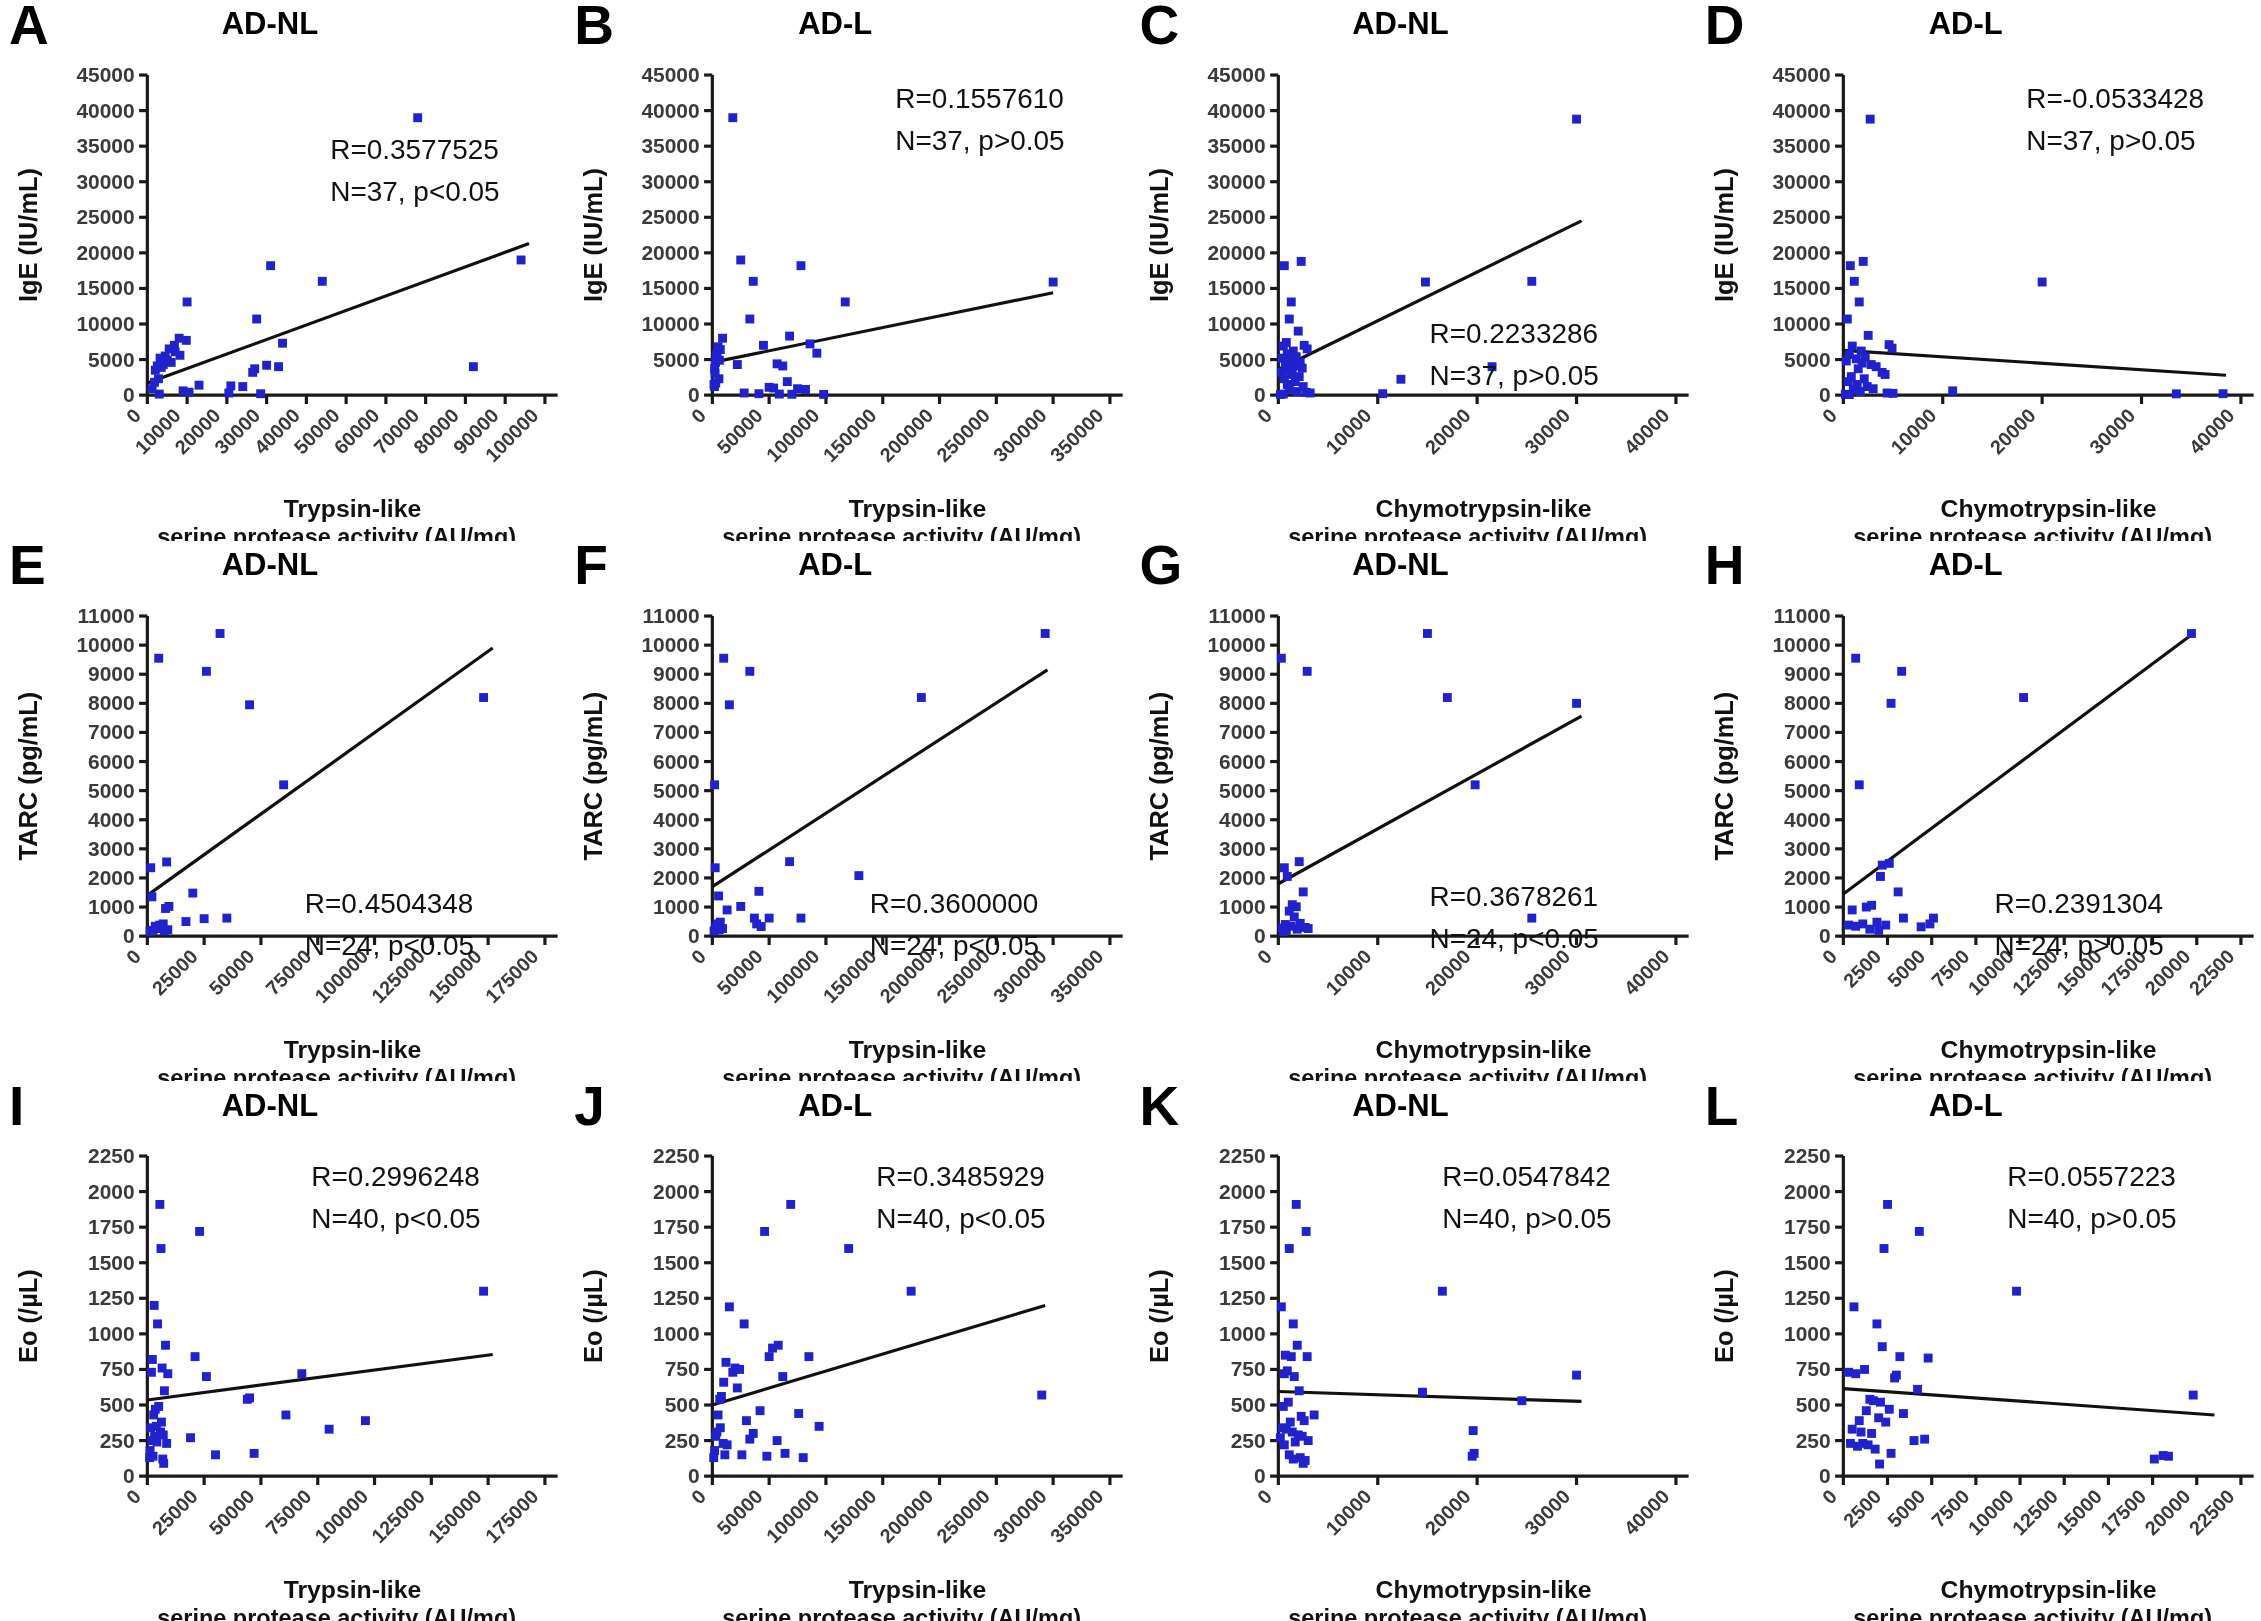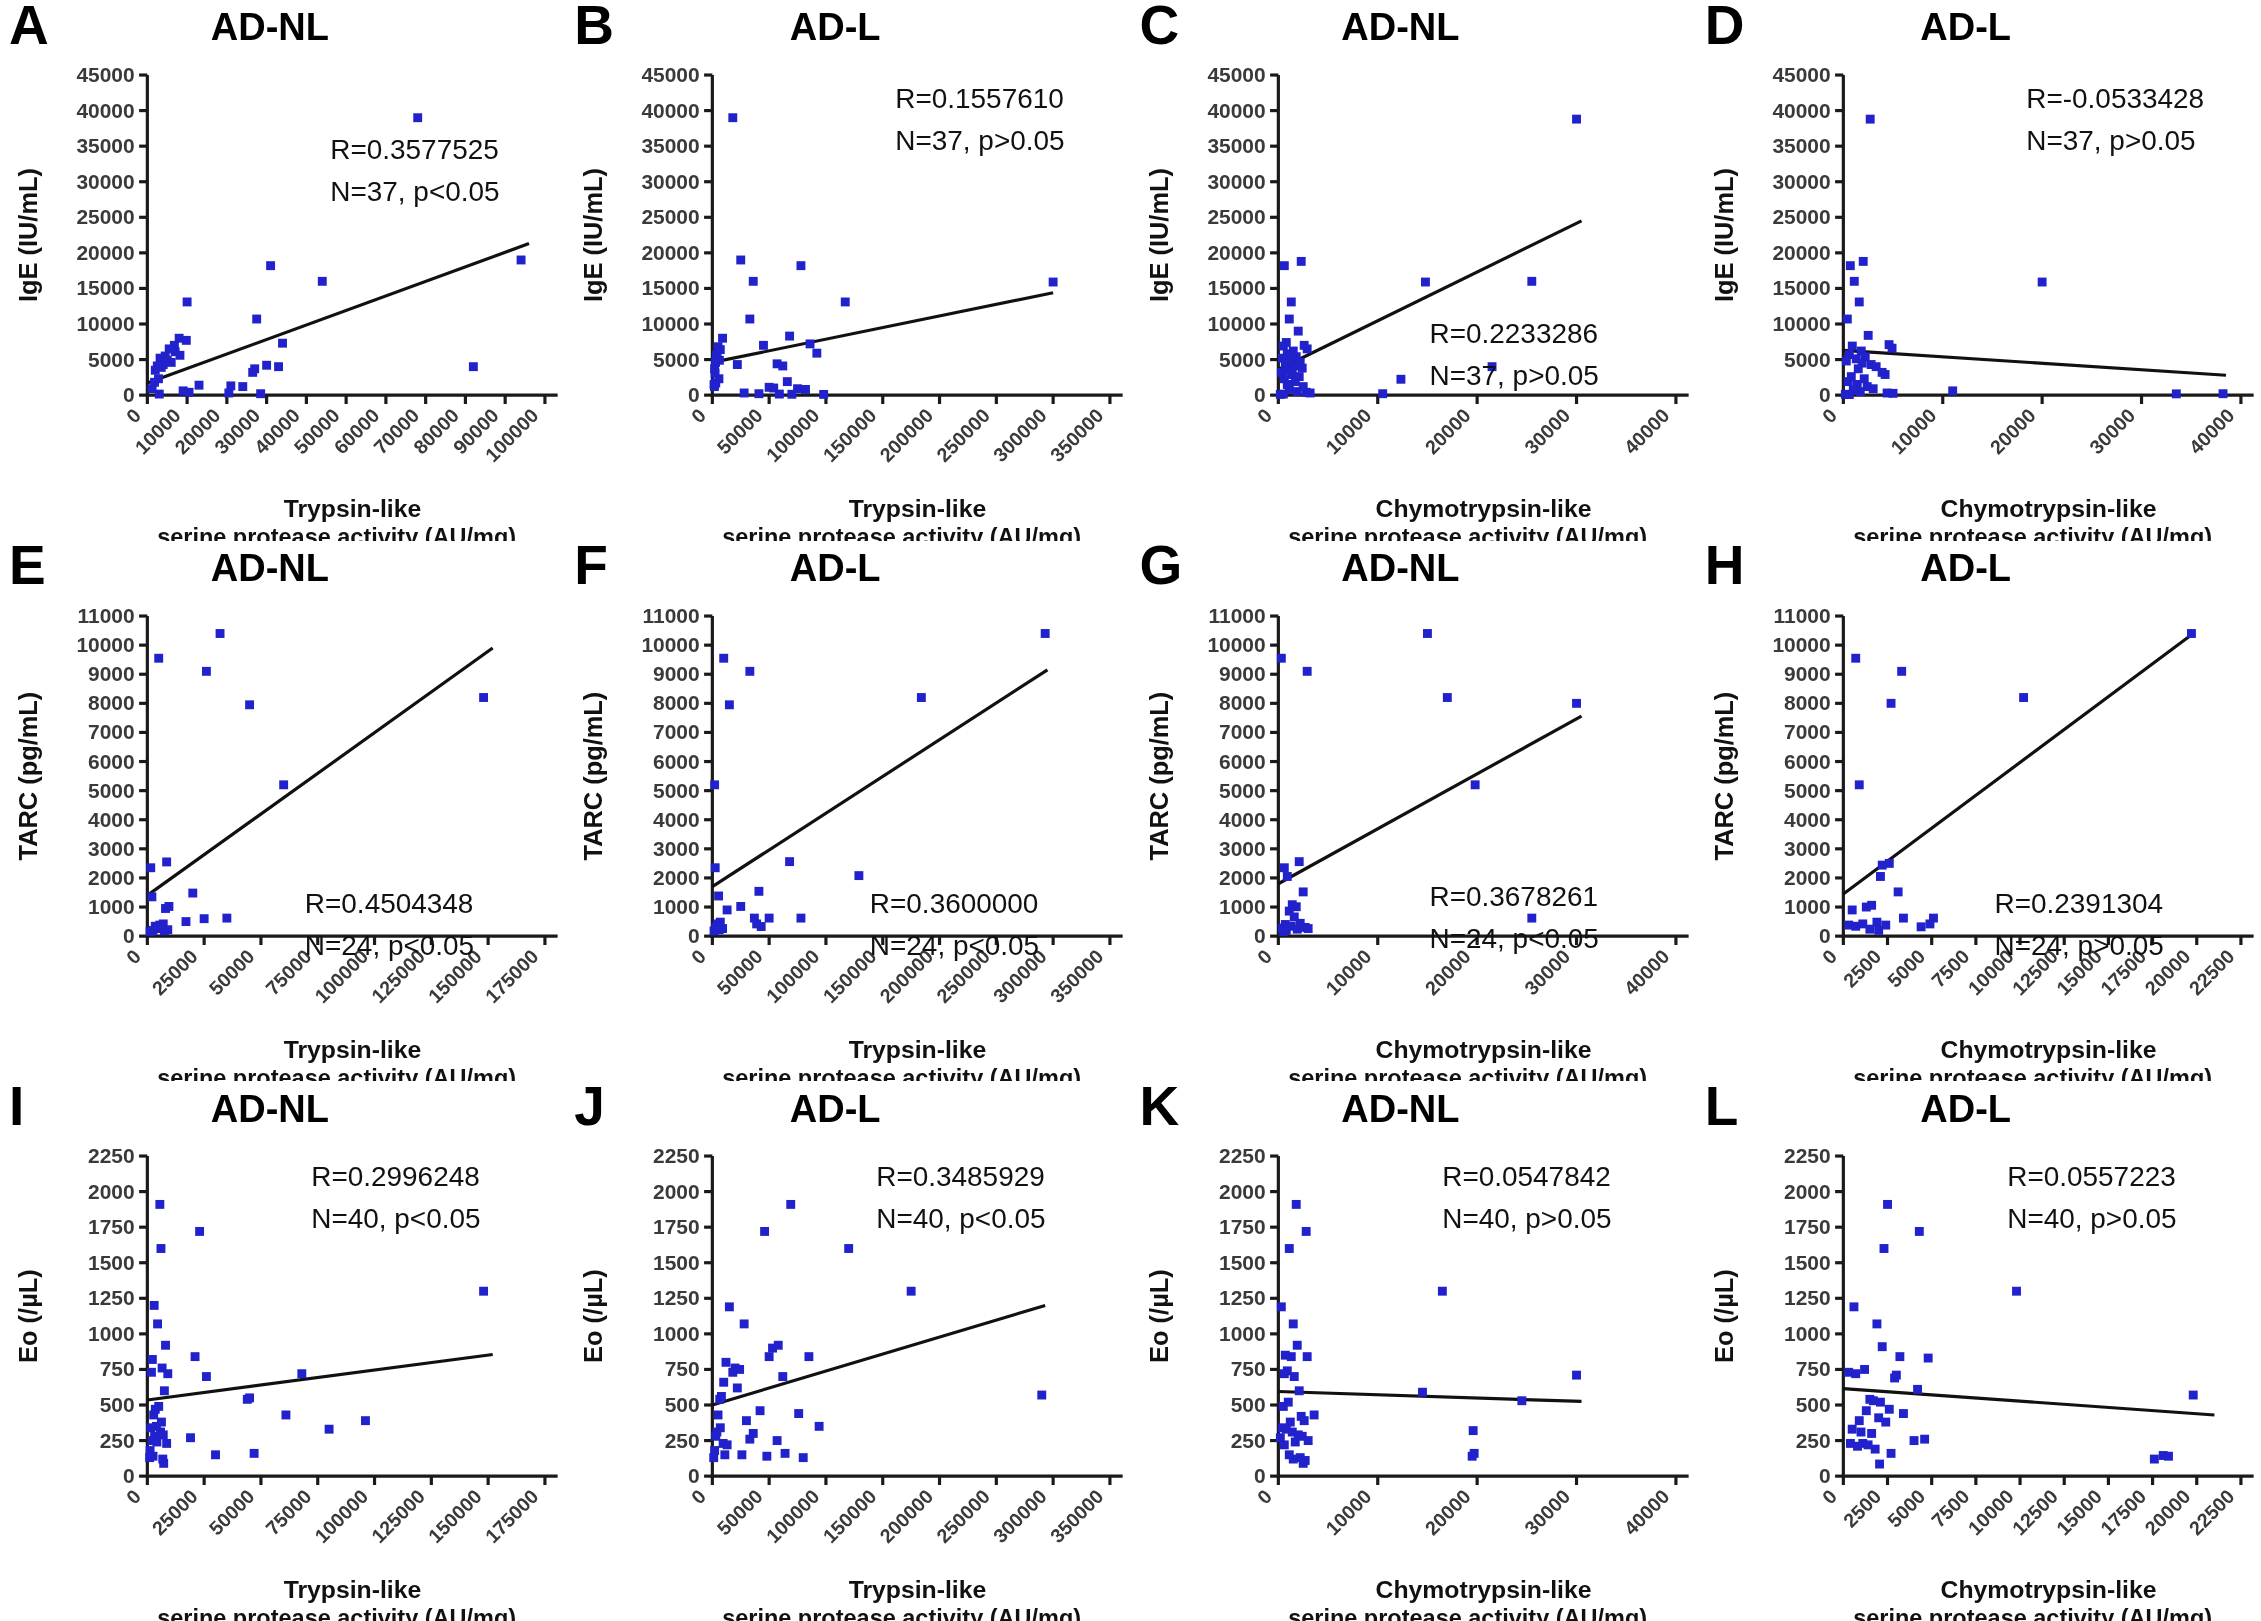--- a/index.html
+++ b/index.html
@@ -1,21 +1,21 @@
 <!DOCTYPE html>
 <html style="font-size:10.2px"><head>
 <meta charset="utf-8">
 <style>
   html,body{margin:0;padding:0;background:#ffffff;}
   body{width:2261px;height:1622px;font-family:"Liberation Sans",sans-serif;color:#000;}
   .figure{position:relative;width:2261px;height:1622px;display:grid;
           grid-template-columns:repeat(4,1fr);grid-template-rows:repeat(3,1fr);}
   .panel{position:relative;}
   .panel-letter{position:absolute;left:9px;top:-2.5px;font-size:55px;font-weight:bold;line-height:1;letter-spacing:-0.6px;}
-  .panel-title{position:absolute;left:0;right:0;top:6.4px;text-align:center;font-size:38px;font-weight:bold;
+  .panel-title{position:absolute;left:0;right:0;top:6.4px;text-align:center;font-size:31px;font-weight:bold;
                padding-right:25.4px;}
   .plot-wrap{position:absolute;left:0;top:0;width:100%;height:100%;}
   svg{display:block;width:100%;height:100%;}
   .ylabel{font-size:40px;font-weight:bold;fill:#111;}
   .ytick{font-size:33px;font-weight:bold;fill:#3a3a3a;}
   .xtick{font-size:31px;font-weight:bold;fill:#3a3a3a;}
   .xlab1{font-size:39px;font-weight:bold;fill:#111;}
   .xlab2{font-size:37px;font-weight:bold;fill:#111;}
   .stat{font-size:44px;fill:#111;}
   .axisline{stroke:#1a1a1a;fill:none;}

